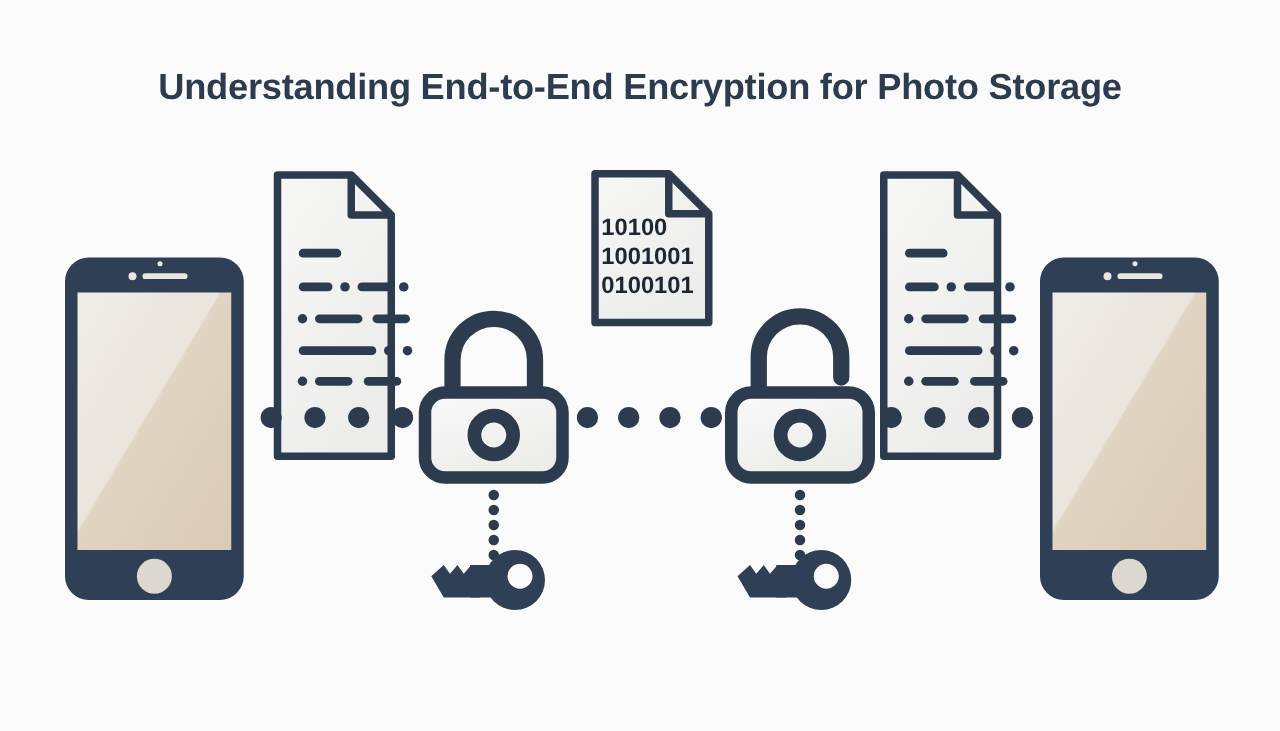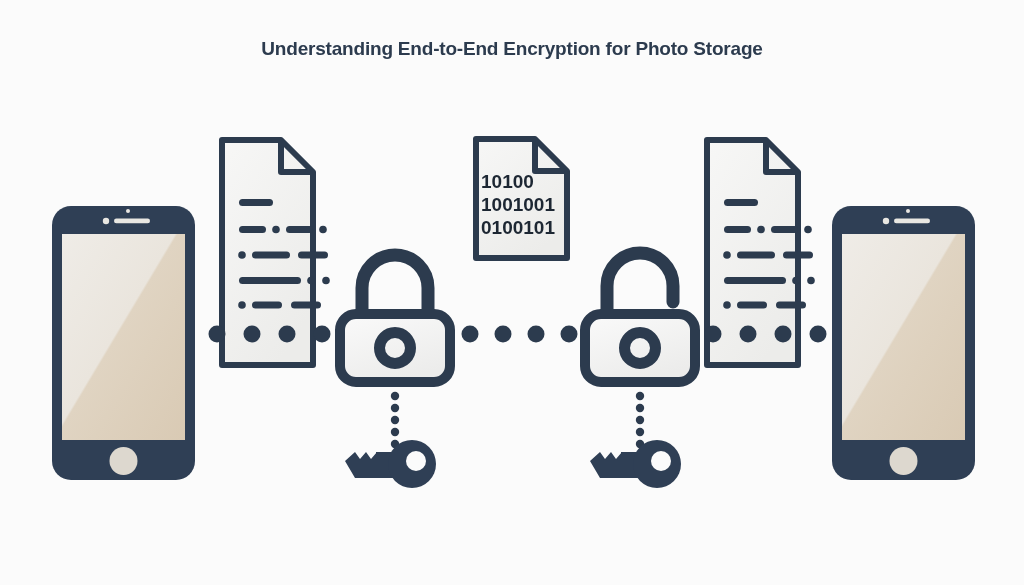--- a/index.html
+++ b/index.html
@@ -16,24 +16,24 @@
   }
   #stage {
     position: absolute;
     left: 0; top: 0;
     width: 1024px;
     height: 585px;
   }
   #title {
     position: absolute;
     left: 0;
-    top: 38px;
+    top: 54px;
     width: 1024px;
     text-align: center;
-    font-size: 19px;
+    font-size: 29px;
     font-weight: bold;
     color: #2c3b4e;
     letter-spacing: -0.2px;
     white-space: nowrap;
   }
   svg.scene {
     position: absolute;
     left: 0;
     top: 0;
     width: 1024px;

